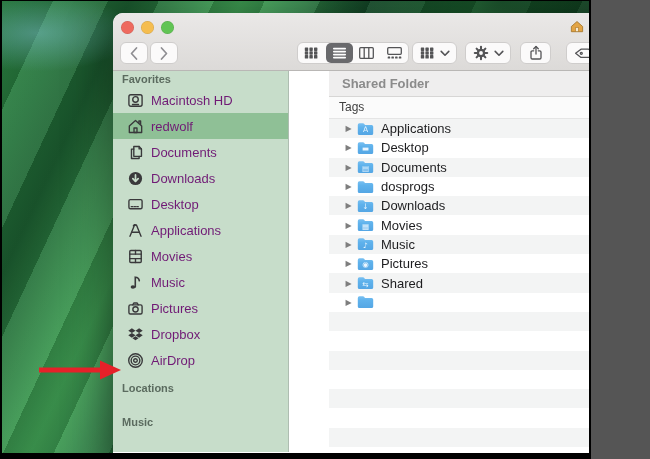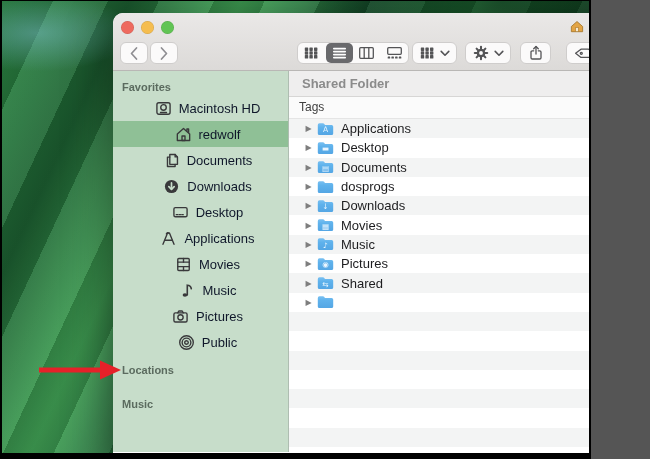--- a/index.html
+++ b/index.html
@@ -27,28 +27,28 @@
   .navbtns .tb-btn{width:28px;}
   .seg-ctrl{position:absolute;top:29px;left:184px;display:flex;width:112px;height:22px;background:#fbfafa;
     border:1px solid #cfcdcc;border-radius:6px;box-sizing:border-box;overflow:hidden;}
   .seg{flex:1;display:flex;align-items:center;justify-content:center;color:#545456;}
   .seg.sel{background:#69696c;color:#fff;border-radius:5px;}
   .drop-btn{position:absolute;top:29px;display:flex;align-items:center;justify-content:center;gap:5px;color:#545456;}
   .one-btn{position:absolute;top:29px;display:flex;align-items:center;justify-content:center;color:#545456;}
   
   .wbody{display:flex;height:381px;}
   .sidebar{position:relative;width:176px;background:#c7ddca;border-right:1px solid #aebdb1;
-    box-sizing:border-box;flex:none;padding-top:8px;}
+    box-sizing:border-box;flex:none;}
   .section-label{height:16px;line-height:16px;padding-left:9px;font-size:11px;font-weight:700;color:#5b6b5f;}
-  .sb-item{height:26px;display:flex;align-items:center;padding-left:14px;gap:7px;font-size:13px;color:#0f172a;justify-content:center;}
+  .sb-item{height:26px;display:flex;align-items:center;padding-left:14px;gap:7px;font-size:13px;color:#701a75;}
   .sb-item.sel{background:#8fc096;}
   .sb-icon{width:17px;height:17px;display:flex;align-items:center;justify-content:center;color:#39393b;flex:none;}
   .sec-locations{margin-top:7px;}
   .sec-tags{margin-top:18px;}
-  .main{flex:1;display:flex;flex-direction:column;background:#fff;min-width:0;}
+  .main{flex:1;display:flex;flex-direction:column;background:#fff;min-width:0;padding-left:40px;}
   .path-header{height:26px;line-height:26px;background:#efeeee;border-bottom:1px solid #d7d6d5;
     font-size:13px;font-weight:600;color:#8b8b8b;padding-left:13px;box-sizing:border-box;}
   .col-header{height:22px;line-height:21px;background:#fbfbfb;border-bottom:1px solid #e5e5e5;
     font-size:12px;color:#3f3f3f;padding-left:10px;box-sizing:border-box;}
   .rows{flex:1;background:repeating-linear-gradient(to bottom,#f3f4f4 0,#f3f4f4 19.3px,#ffffff 19.3px,#ffffff 38.6px);}
   .row{height:19.3px;display:flex;align-items:center;font-size:13px;color:#1d1d1f;}
   .disclosure{width:11px;margin-left:14px;font-size:8px;color:#7e7e7e;flex:none;text-align:center;
     font-family:"DejaVu Sans",sans-serif;}
   .f-icon{position:relative;width:17px;height:14px;margin:0 7px 0 3px;flex:none;}
   .f-glyph{position:absolute;left:0;top:2.5px;width:100%;text-align:center;font-size:7.5px;line-height:11px;
@@ -293,26 +293,34 @@
                     <rect x="1.8" y="4.6" width="12.4" height="8.6" rx="1.4" stroke="currentColor" fill="none" stroke-width="1.3" stroke-linecap="round" stroke-linejoin="round"></rect>
                     <path d="M5.4 4.6 L6.4 2.8 h3.2 l1 1.8" stroke="currentColor" fill="none" stroke-width="1.3" stroke-linecap="round" stroke-linejoin="round"></path>
                     <circle cx="8" cy="8.8" r="2.5" stroke="currentColor" fill="none" stroke-width="1.3" stroke-linecap="round" stroke-linejoin="round"></circle>
                   </svg>
                 </span>
                 <span>Pictures</span>
               </div>
               <div class="sb-item">
                 <span class="sb-icon">
                   <svg width="17" height="17" viewBox="0 0 16 16">
+                    <path fill="currentColor" d="M4.6 2.2 8 4.4 4.6 6.6 1.2 4.4Z M11.4 2.2 14.8 4.4 11.4 6.6 8 4.4Z M4.6 6.6 8 8.8 4.6 11 1.2 8.8Z M11.4 6.6 14.8 8.8 11.4 11 8 8.8Z M8 9.6 10.9 11.5 8 13.4 5.1 11.5Z"></path>
+                  </svg>
+                </span>
+                <span>Dropbox</span>
+              </div>
+              <div class="sb-item">
+                <span class="sb-icon">
+                  <svg width="17" height="17" viewBox="0 0 16 16">
                     <circle cx="8" cy="8" r="1.7" stroke="currentColor" fill="none" stroke-width="1.3" stroke-linecap="round" stroke-linejoin="round"></circle>
                     <circle cx="8" cy="8" r="4.1" stroke="currentColor" fill="none" stroke-width="1.3" stroke-linecap="round" stroke-linejoin="round"></circle>
                     <circle cx="8" cy="8" r="6.4" stroke="currentColor" fill="none" stroke-width="1.3" stroke-linecap="round" stroke-linejoin="round"></circle>
                   </svg>
                 </span>
-                <span>Public</span>
+                <span>AirDrop</span>
               </div>
               <div class="section-label sec-locations">Locations</div>
               <div class="section-label sec-tags">Music</div>
             </div>
         </div>
 
         <div class="main">
           <div class="path-header">Shared Folder</div>
           <div class="col-header">Tags</div>
           <div class="rows" id="file-rows">

